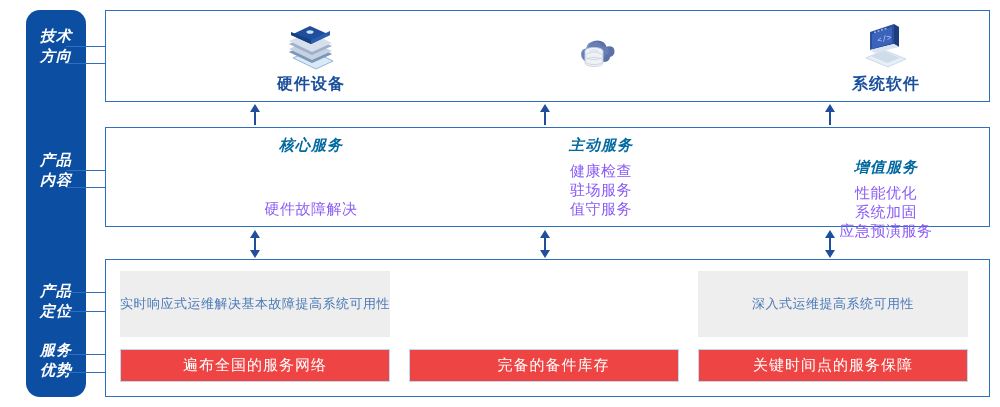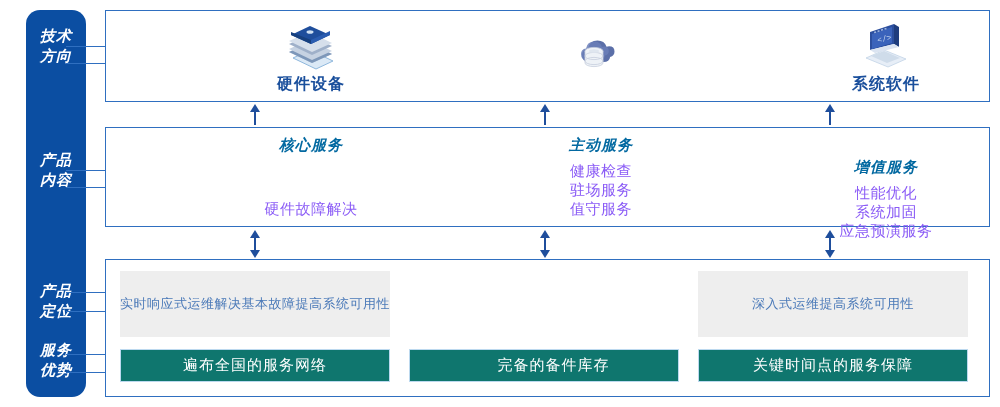--- a/index.html
+++ b/index.html
@@ -124,21 +124,21 @@
     box-sizing: border-box;
   }
   .gray-line {
     font-size: 13px;
     color: #4a79b8;
     line-height: 20px;
     letter-spacing: 0.5px;
   }
   .blue-bar {
     position: absolute;
-    background: #0f766e;
+    background: #ef4444;
     border: 1.5px solid #bcd9ef;
     display: flex;
     align-items: center;
     justify-content: center;
     box-sizing: border-box;
   }
   .blue-bar-text {
     color: #ffffff;
     font-size: 15px;
     letter-spacing: 1px;

